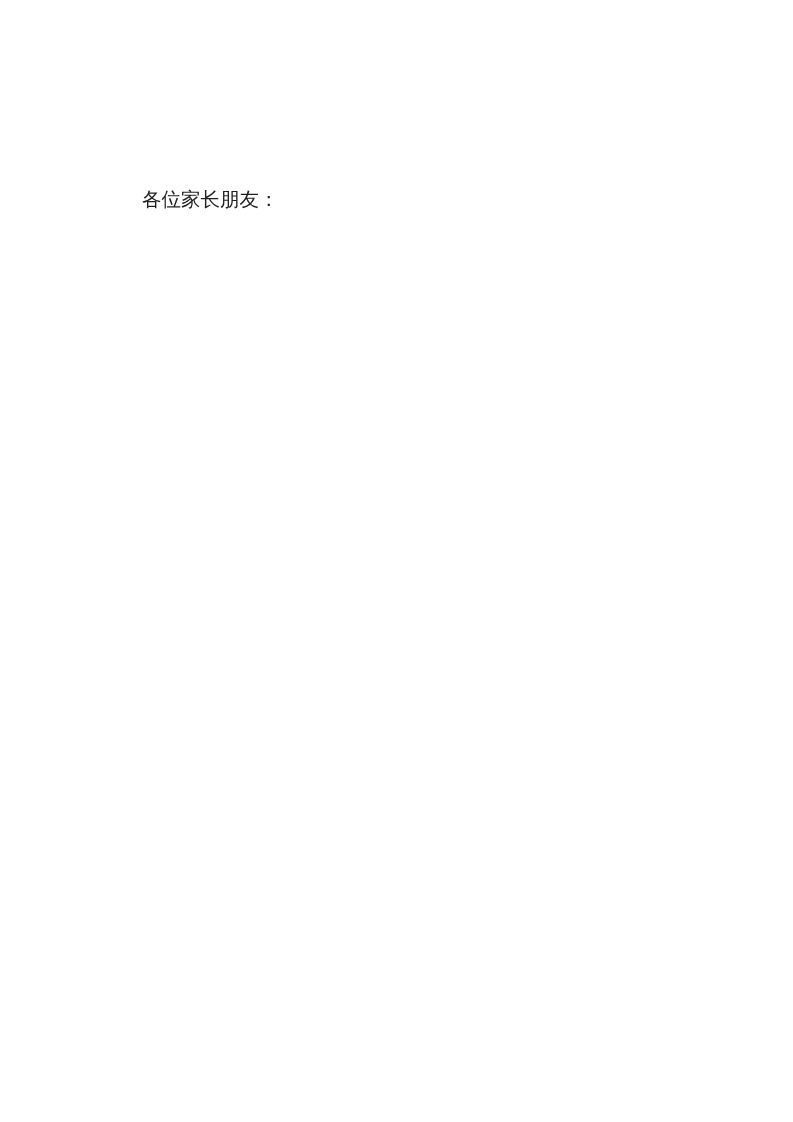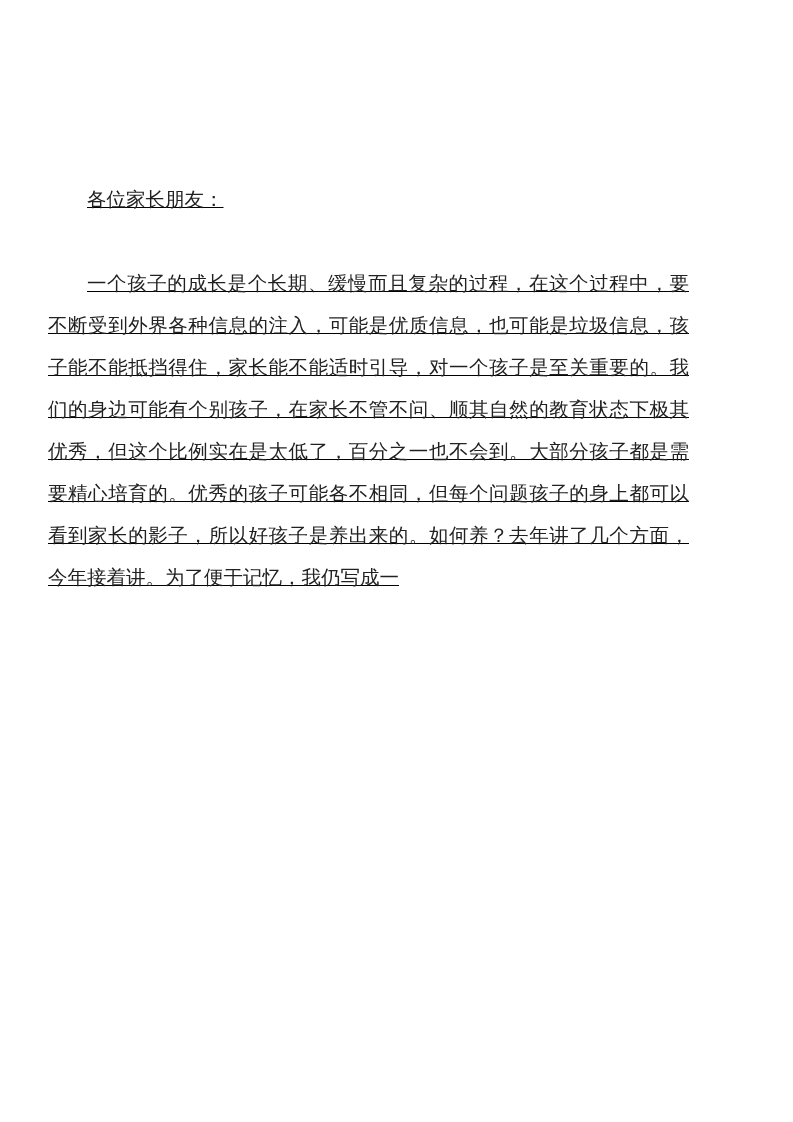--- a/index.html
+++ b/index.html
@@ -6,37 +6,35 @@
     margin: 0;
     padding: 0;
     background: #ffffff;
   }
   .page {
     position: relative;
     width: 793px;
     height: 1122px;
     background: #ffffff;
     box-sizing: border-box;
-    padding: 179px 104px 0 48px;
+    padding: 179px 104px 0 103px;
     overflow: hidden;
     font-family: "Liberation Serif", "DejaVu Serif", serif;
-    text-decoration: underline;
   }
   .doc-text {
     font-size: 19.5px;
     line-height: 42px;
     color: #212121;
     text-align: justify;
     text-indent: 2em;
     margin: 0 0 42px 0;
     letter-spacing: 0;
     word-break: break-all;
   }
 </style>
 </head>
 <body>
 
 <div class="page">
   <p class="doc-text">各位家长朋友：</p>
 
 
-  <p class="doc-text">一个孩子的成长是个长期、缓慢而且复杂的过程，在这个过程中，要不断受到外界各种信息的注入，可能是优质信息，也可能是垃圾信息，孩子能不能抵挡得住，家长能不能适时引导，对一个孩子是至关重要的。我们的身边可能有个别孩子，在家长不管不问、顺其自然的教育状态下极其优秀，但这个比例实在是太低了，百分之一也不会到。大部分孩子都是需要精心培育的。优秀的孩子可能各不相同，但每个问题孩子的身上都可以看到家长的影子，所以好孩子是养出来的。如何养？去年讲了几个方面，今年接着讲。为了便于记忆，我仍写成一</p>
 </div>
 
 </body></html>

